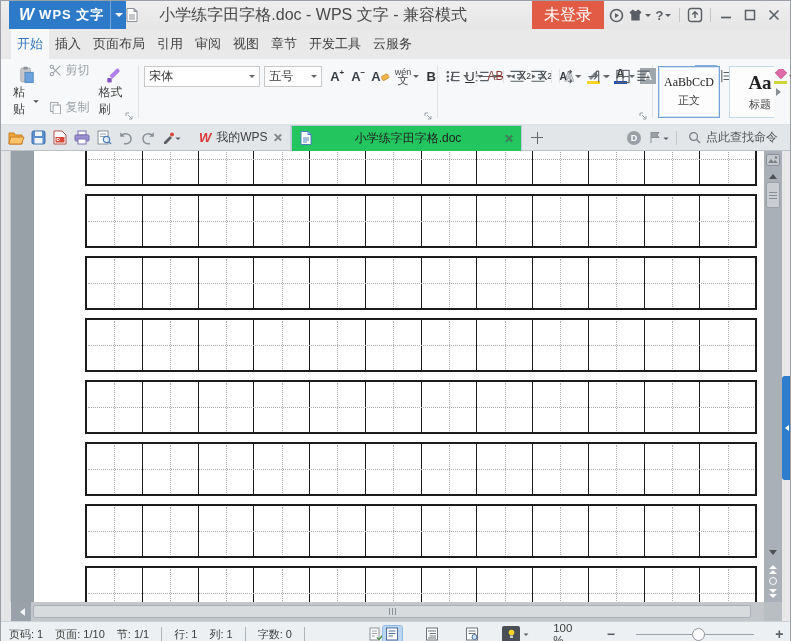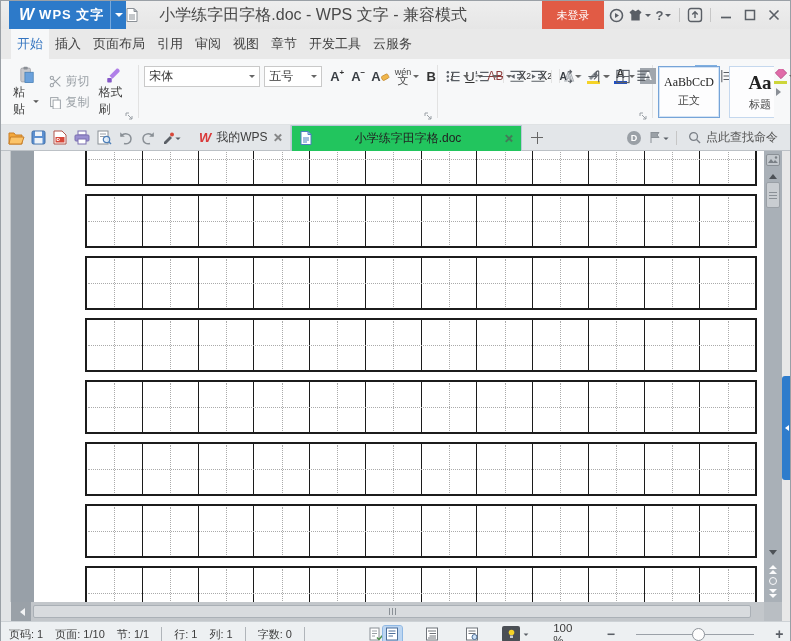--- a/index.html
+++ b/index.html
@@ -10,37 +10,37 @@
 
   
   .titlebar { height:28px; background:linear-gradient(#eeeeee,#e6e6e6); display:flex; align-items:center; flex:0 0 28px; }
   .logo { height:28px; background:#2d7ac9; display:flex; align-items:center; padding:0 0 0 6px; margin-left:8px; cursor:pointer; }
   .logo-wbox { color:#fff; font-weight:bold; font-size:16px; font-style:italic; padding:0 4px; }
   .logo-text { color:#fff; font-weight:bold; font-size:13px; padding:0 6px 0 1px; letter-spacing:1px; }
   .logo-caret { width:16px; height:28px; border-left:1px solid rgba(255,255,255,.35); display:flex; align-items:center; justify-content:center; }
   .tri-down { width:0; height:0; border:4px solid transparent; border-top:4px solid #fff; margin-top:4px; }
   .title-center { flex:1; display:flex; align-items:center; gap:21px; color:#4a4a4a; font-size:16px; white-space:nowrap; overflow:hidden; }
   .title-right { display:flex; align-items:center; height:28px; }
-  .login-btn { height:28px; min-width:62px; background:#e15b45; color:#fff; border:none; font-size:11px; padding:0 12px; cursor:pointer; font-family:inherit; }
+  .login-btn { height:28px; min-width:62px; background:#e15b45; color:#fff; border:none; font-size:16px; padding:0 12px; cursor:pointer; font-family:inherit; }
   .tbtn { width:24px; height:28px; display:flex; align-items:center; justify-content:center; cursor:pointer; gap:1px; }
   .tsep { width:1px; height:14px; background:#c6c6c6; margin:0 3px; }
   .help-q { font-size:13px; color:#5a5f66; font-weight:bold; }
 
   
   .menubar { height:30px; background:#e9e9e9; display:flex; align-items:stretch; padding-left:10px; flex:0 0 30px; }
   .mtab { padding:0 6px; display:flex; align-items:center; font-size:13px; color:#3f3f3f; cursor:pointer; }
   .mtab.active { background:#f7f8f9; color:#3575c0; }
 
   
   .ribbon { height:66px; background:#f7f8f9; border-bottom:1px solid #dfe2e4; display:flex; padding:2px 2px 2px 6px; flex:0 0 66px; }
   .rgroup { position:relative; display:flex; padding:2px 2px; }
   .rdivider { width:1px; background:#e2e2e2; margin:4px 3px; }
   .bigbtn { display:flex; flex-direction:column; align-items:center; justify-content:space-between; padding:3px 4px 2px; cursor:pointer; }
   .bigbtn .blabel { display:flex; align-items:center; font-size:12px; color:#3f3f3f; }
-  .stackcol { display:flex; flex-direction:column; justify-content:center; padding:2px 2px; }
+  .stackcol { display:flex; flex-direction:column; justify-content:flex-end; padding:2px 2px;gap:16px; }
   .smallbtn { display:flex; align-items:center; gap:3px; font-size:12px; cursor:pointer; padding:2px 3px; }
   .smallbtn.disabled { color:#9ba1a7; }
   .fontcol { display:flex; flex-direction:row; }
   .frow { display:flex; align-items:center; height:26px; gap:1px; }
   .combo { height:21px; background:#fff; border:1px solid #c9c9c9; display:flex; align-items:center; padding:0 4px; cursor:pointer; }
   .combo .cval { flex:1; font-size:12px; color:#333; }
   .combo .ctri { width:0; height:0; border:3.5px solid transparent; border-top:3.5px solid #666; margin-top:3px; margin-left:3px; }
   .ibtn { height:21px; min-width:20px; display:flex; align-items:center; justify-content:center; padding:0 2px; cursor:pointer; color:#333; }
   .ibtn .caret { width:0; height:0; border:3px solid transparent; border-top:3px solid #666; margin-left:2px; margin-top:4px; }
   .ibtn.active { background:#c6ddf4; outline:1px solid #7fafe0; }

